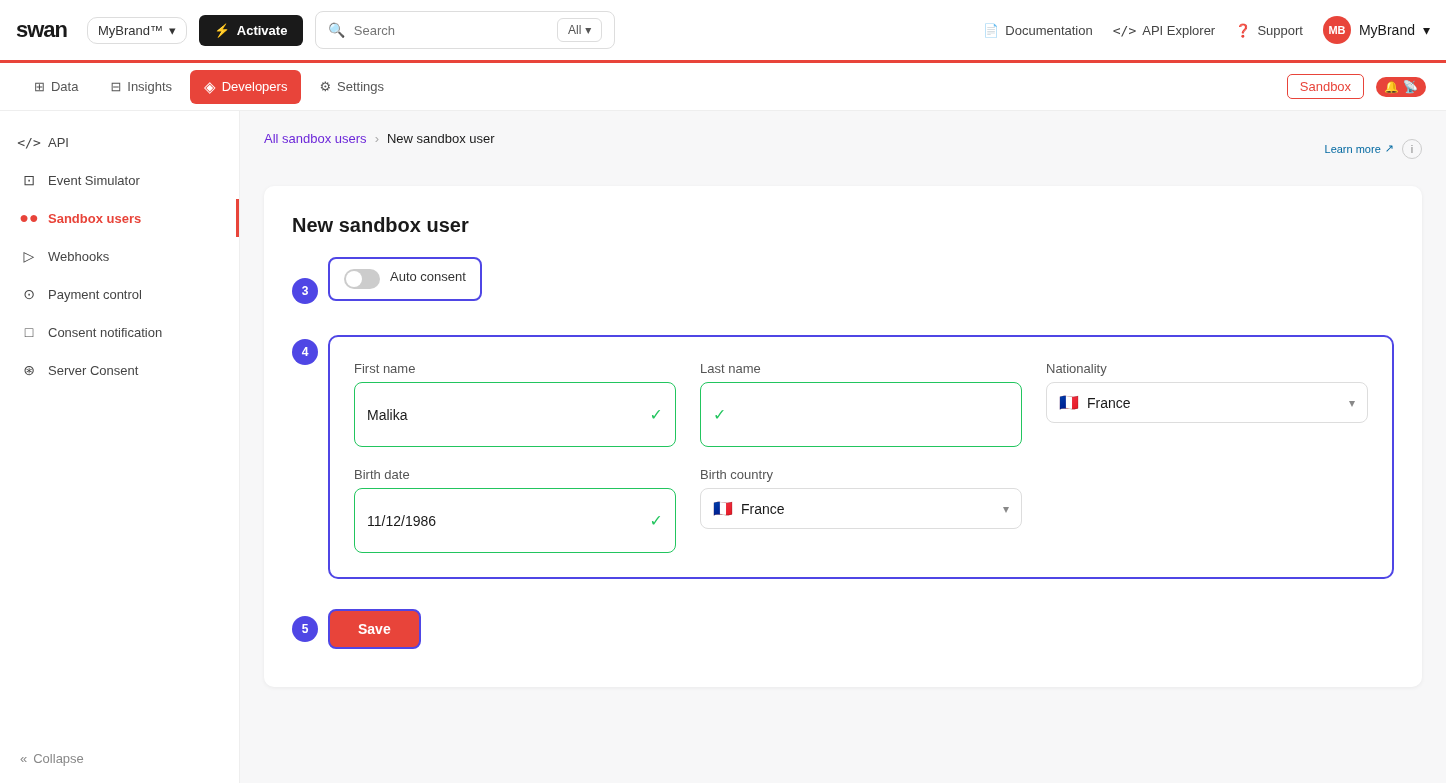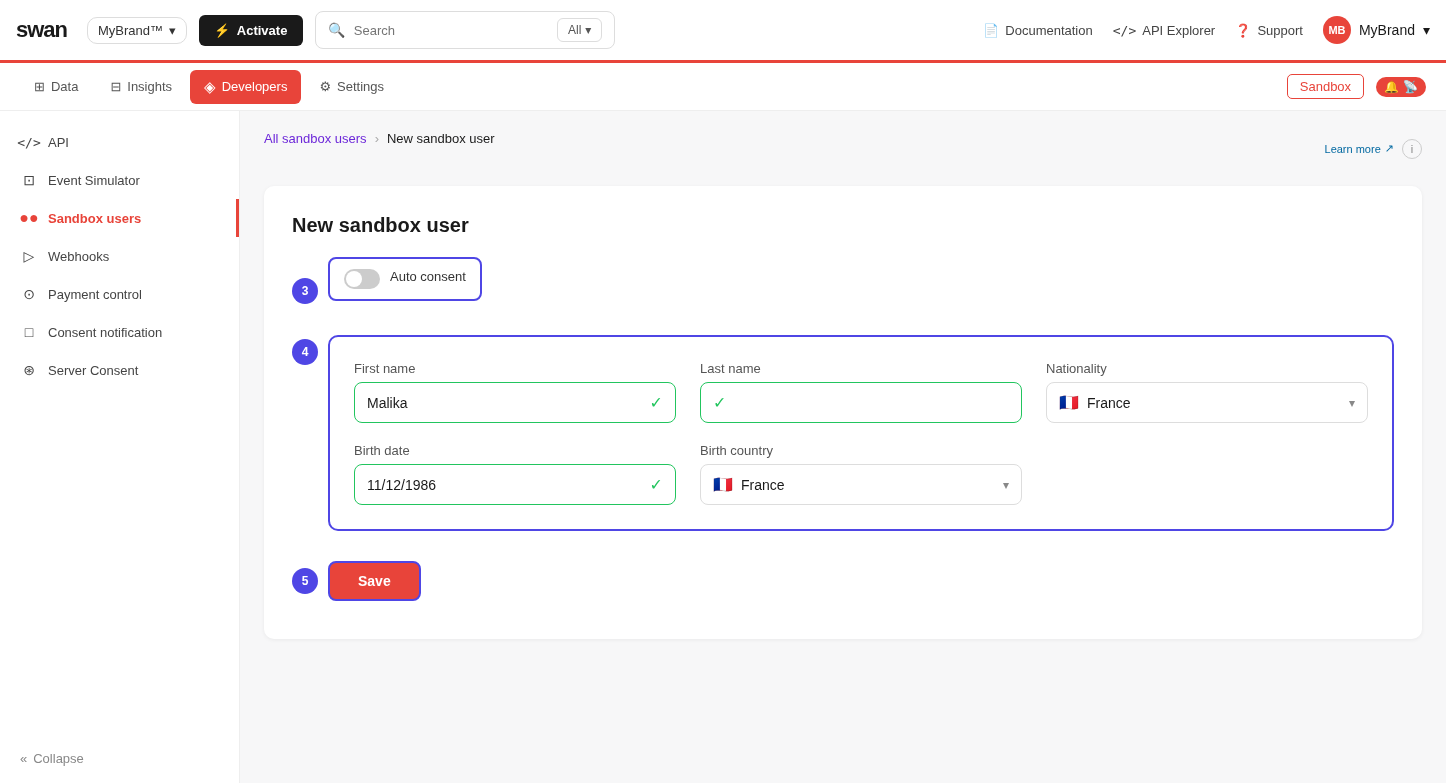--- a/index.html
+++ b/index.html
@@ -111,21 +111,21 @@
     .consent-label { font-size: 13px; color: #333; }
 
     
     .form-section {
       border: 2px solid #4f46e5; border-radius: 10px; padding: 24px; margin-bottom: 20px;
     }
     .form-grid-2 { display: grid; grid-template-columns: 1fr 1fr 1fr; gap: 20px 24px; }
     .form-group { display: flex; flex-direction: column; gap: 6px; }
     .form-label { font-size: 13px; color: #555; font-weight: 500; }
     .input-wrapper {
-      border: 1.5px solid #22c55e; border-radius: 8px; padding: 10px 12px;
+      border: 1.5px solid #22c55e; border-radius: 8px; padding: 22px 12px;
       display: flex; align-items: center; gap: 8px; background: #fff;
     }
     .input-wrapper input { border: none; outline: none; flex: 1; font-size: 14px; color: #1a1a1a; }
     .check-icon { color: #22c55e; font-size: 16px; }
 
     .select-wrapper {
       border: 1.5px solid #ddd; border-radius: 8px; padding: 10px 12px;
       display: flex; align-items: center; gap: 8px; background: #fff; cursor: pointer;
     }
     .flag { font-size: 16px; }

